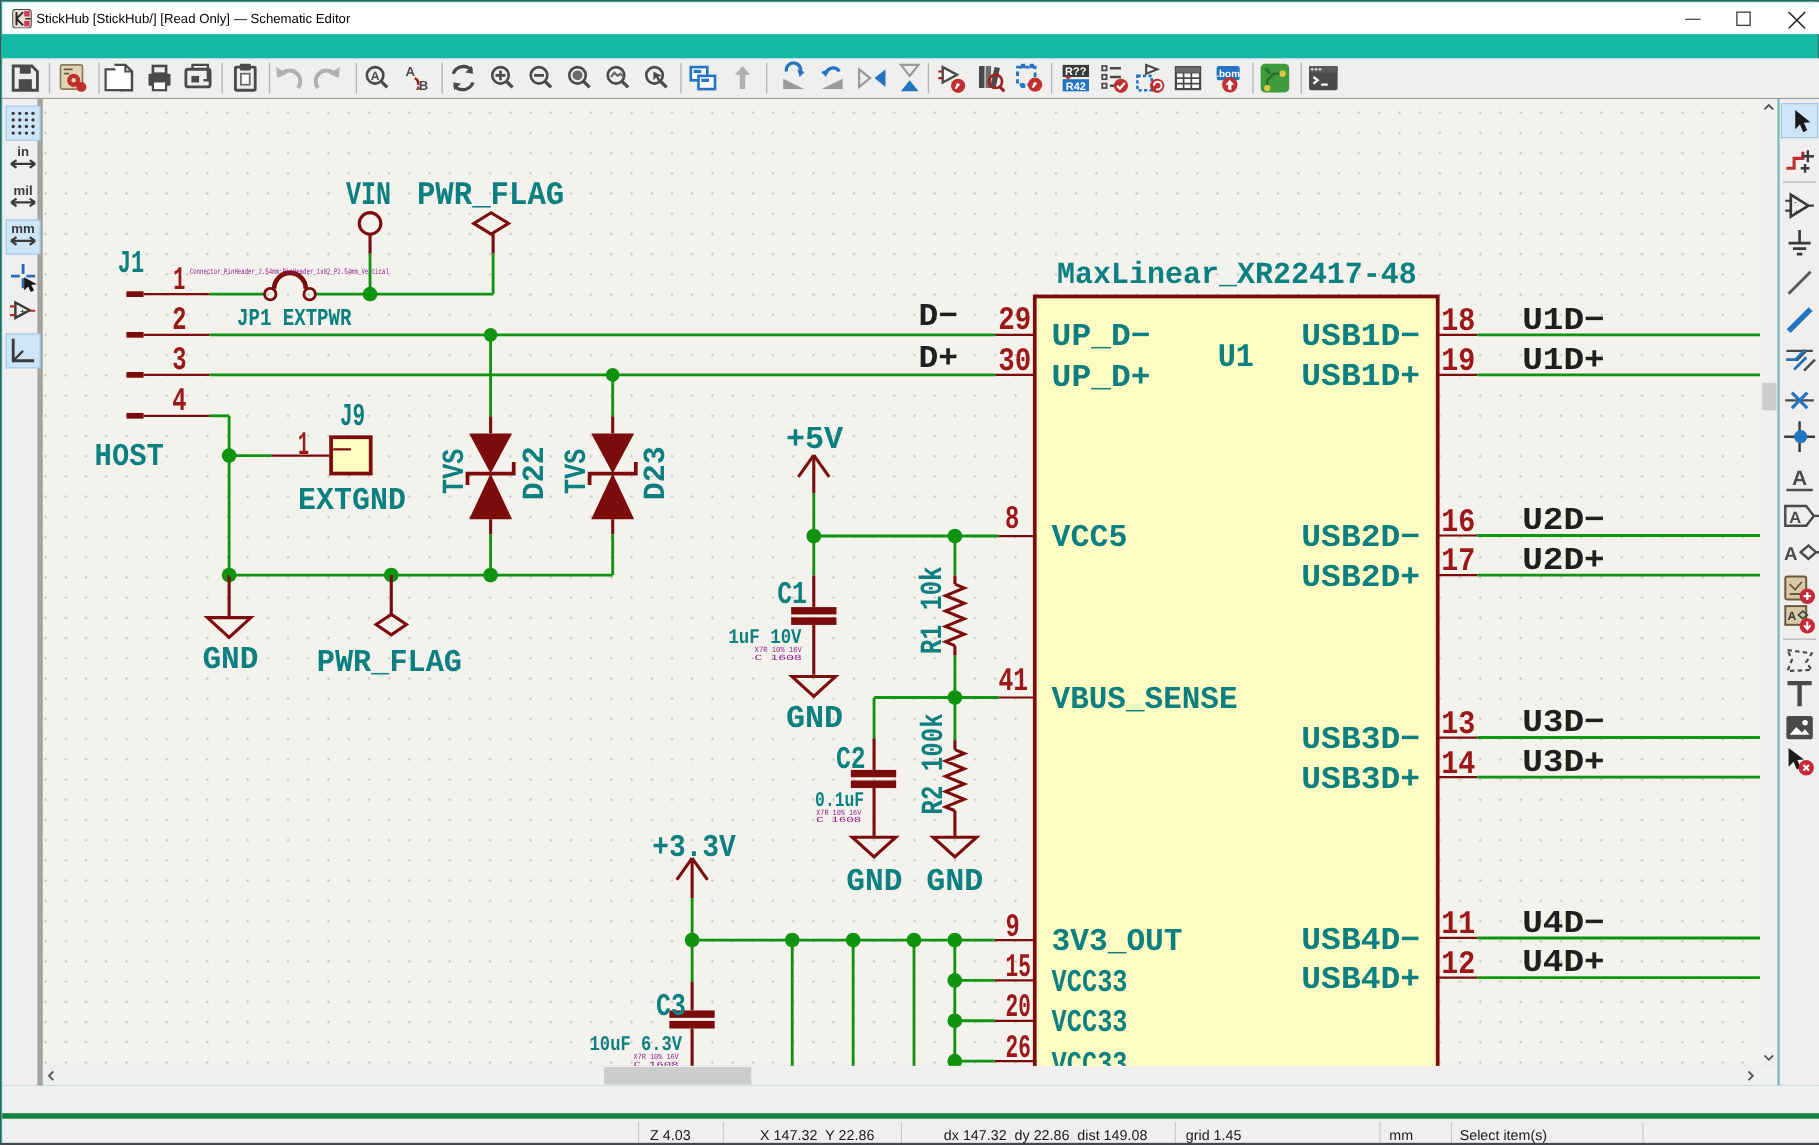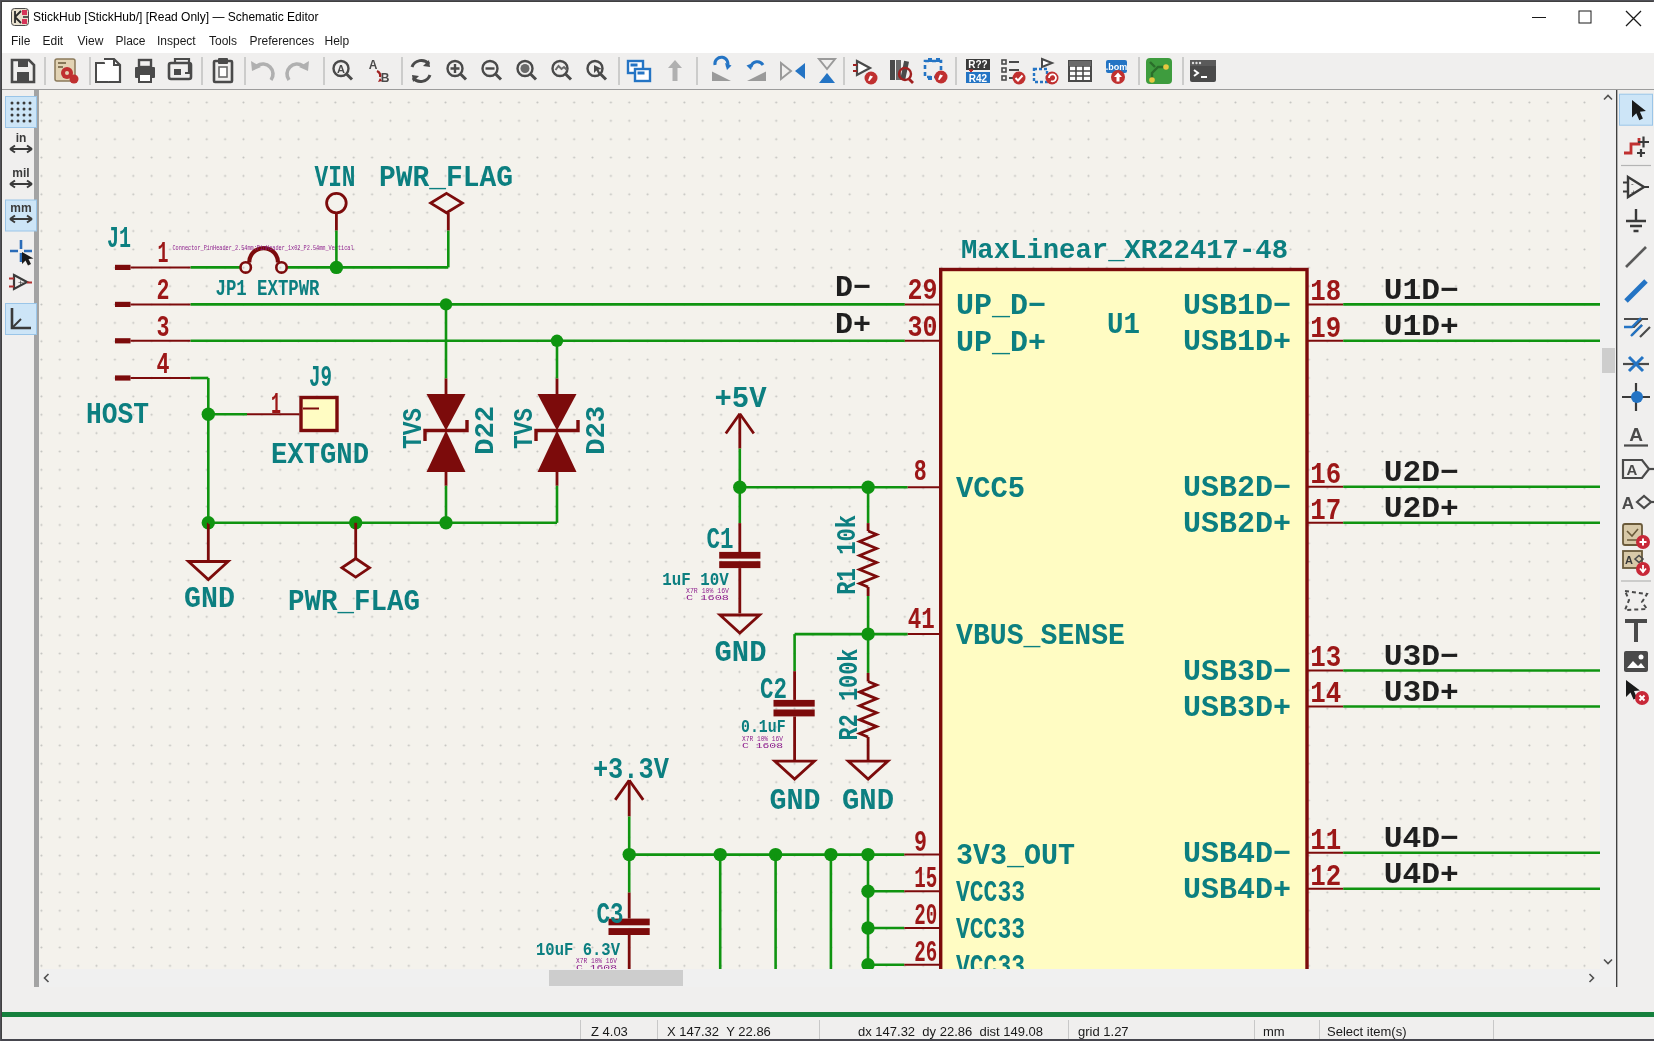--- a/index.html
+++ b/index.html
@@ -1,16 +1,16 @@
 <!DOCTYPE html>
 <html><head><meta charset="utf-8"><style>
 * { margin:0; padding:0; box-sizing:border-box; }
 html,body { width:1654px; height:1041px; overflow:hidden; font-family:"Liberation Sans",sans-serif; background:#fff; }
 .abs { position:absolute; }
-#win { position:relative; width:1654px; height:1041px; border:1px solid #515157; background:#404040; }
+#win { position:relative; width:1654px; height:1041px; border:1px solid #515157; background:#14b8a6; }
 #titlebar { position:absolute; left:1px; top:1px; width:1652px; height:29px; background:#fff; }
 #title { position:absolute; left:31px; top:8px; font-size:12px; color:#000; }
 #menubar { position:absolute; left:1px; top:30px; width:1652px; height:22px; background:#fff; }
 .menu { position:absolute; top:3px; font-size:12px; color:#1a1a1a; }
 #toolbar { position:absolute; left:1px; top:52px; width:1652px; height:37px; background:#f0efee; border-bottom:1px solid #9c9c9c; }
 #lefttb { position:absolute; left:1px; top:89px; width:37px; height:897px; background:#f0efee; border-right:5px solid #a3a3a3; }
 #canvas { position:absolute; left:38px; top:89px; width:1561px; height:879px; background:#f4f2ec; overflow:hidden; }
 #vscroll { position:absolute; left:1599px; top:89px; width:16px; height:879px; background:#f0f0f0; }
 #vthumb { position:absolute; left:1600.5px; top:347px; width:13px; height:25px; background:#cdcdcd; }
 #hscroll { position:absolute; left:38px; top:968px; width:1561px; height:18px; background:#f0f0f0; }
@@ -36,30 +36,20 @@
     <div id="title">StickHub [StickHub/] [Read Only] — Schematic Editor</div>
     <svg class="wbtn" style="left:1514px" viewBox="0 0 46 29">
         <path d="M 16 14.5 h14" stroke="#1a1a1a" stroke-width="1"></path>
       </svg>
     <svg class="wbtn" style="left:1560px" viewBox="0 0 46 29">
         <rect x="17" y="8" width="12" height="12" fill="none" stroke="#1a1a1a" stroke-width="1"></rect>
       </svg>
     <svg class="wbtn" style="left:1606px" viewBox="0 0 46 29">
         <path d="M 18 8 l 15 15 M 33 8 l -15 15" stroke="#1a1a1a" stroke-width="1.3"></path>
       </svg>
-  </div>
-  <div id="menubar">
-    <span class="menu" style="left:9px">File</span>
-    <span class="menu" style="left:40.5px">Edit</span>
-    <span class="menu" style="left:75.5px">View</span>
-    <span class="menu" style="left:113.5px">Place</span>
-    <span class="menu" style="left:155px">Inspect</span>
-    <span class="menu" style="left:207px">Tools</span>
-    <span class="menu" style="left:247.5px">Preferences</span>
-    <span class="menu" style="left:322.5px">Help</span>
   </div>
   <div id="toolbar">
     <svg width="1652" height="36" viewBox="0 0 1652 36">
         <g transform="translate(0,-52)">
     <path d="M 10 59 h17 l5 5 v17 h-22 z" fill="none" stroke="#4a4a4a" stroke-width="2.6"></path>
           <rect x="15" y="71" width="12" height="10" fill="#4a4a4a"></rect>
           <rect x="16" y="59" width="10" height="7" fill="#4a4a4a"></rect>
 <rect x="53" y="58" width="20" height="22" rx="2" fill="#e2d3b4" stroke="#8a7a5a" stroke-width="1.5"></rect>
           <circle cx="65" cy="72" r="6" fill="#c03030"></circle>
           <circle cx="65" cy="72" r="2" fill="#e2d3b4"></circle>
@@ -512,23 +502,23 @@
 <circle cx="1640" cy="656" r="2.5" fill="#fff"></circle>
 <path d="M 1625 679 l 0 17 l 4.5 -4.5 l 3 7 l 3.5 -1.5 l -3 -7 l 6 -0.5 z" fill="#1a1a1a"></path>
 <circle cx="1641" cy="697" r="7" fill="#c82838"></circle>
         <path d="M 1638.5 694.5 l 5 5 m 0 -5 l -5 5" stroke="#fff" stroke-width="2"></path>
     </svg>
   </div>
   <div class="abs" style="left:1599px;top:968px;width:16px;height:18px;background:#f0f0f0"></div>
   <div id="gap"></div>
   <div id="statusbar">
     <span style="left:589px">Z 4.03</span>
-    <span style="left:665px">X 147.32&nbsp;&nbsp;Y 22.86</span>
+    <span style="left:689px">X 147.32&nbsp;&nbsp;Y 22.86</span>
     <span style="left:856px">dx 147.32&nbsp;&nbsp;dy 22.86&nbsp;&nbsp;dist 149.08</span>
-    <span style="left:1076px">grid 1.27</span>
+    <span style="left:1076px">grid 1.45</span>
     <span style="left:1261px">mm</span>
     <span style="left:1325px">Select item(s)</span>
     <div class="ssep" style="left:578px"></div>
     <div class="ssep" style="left:655px"></div>
     <div class="ssep" style="left:817px"></div>
     <div class="ssep" style="left:1066px"></div>
     <div class="ssep" style="left:1252px"></div>
     <div class="ssep" style="left:1317px"></div>
     <div class="ssep" style="left:1491px"></div>
 

